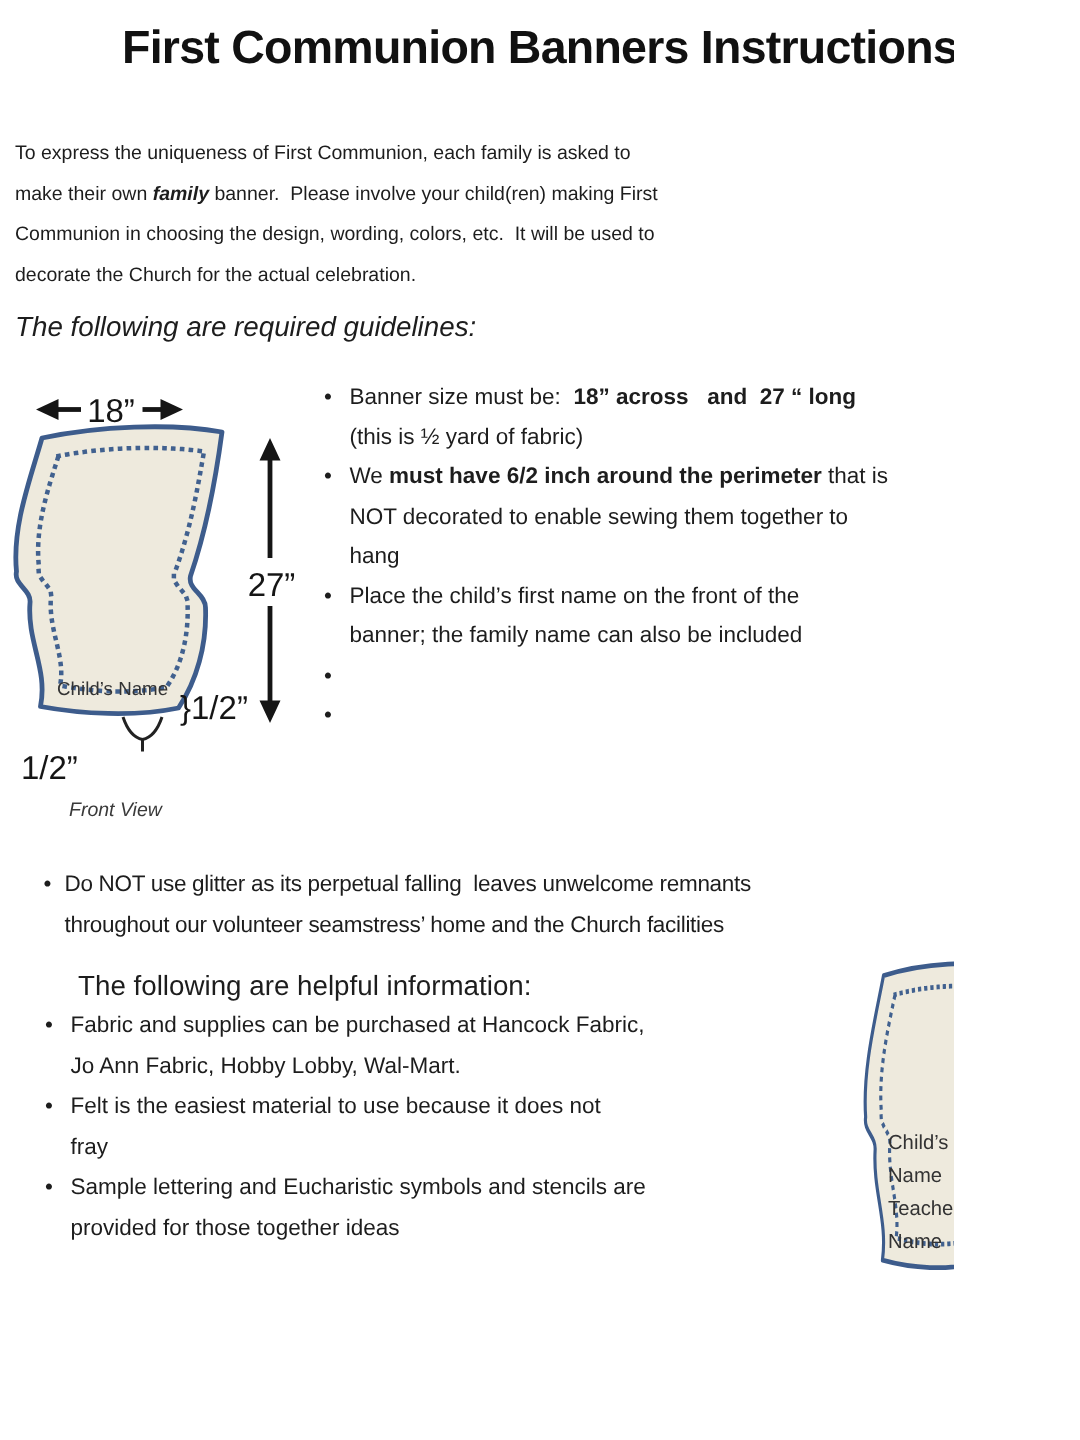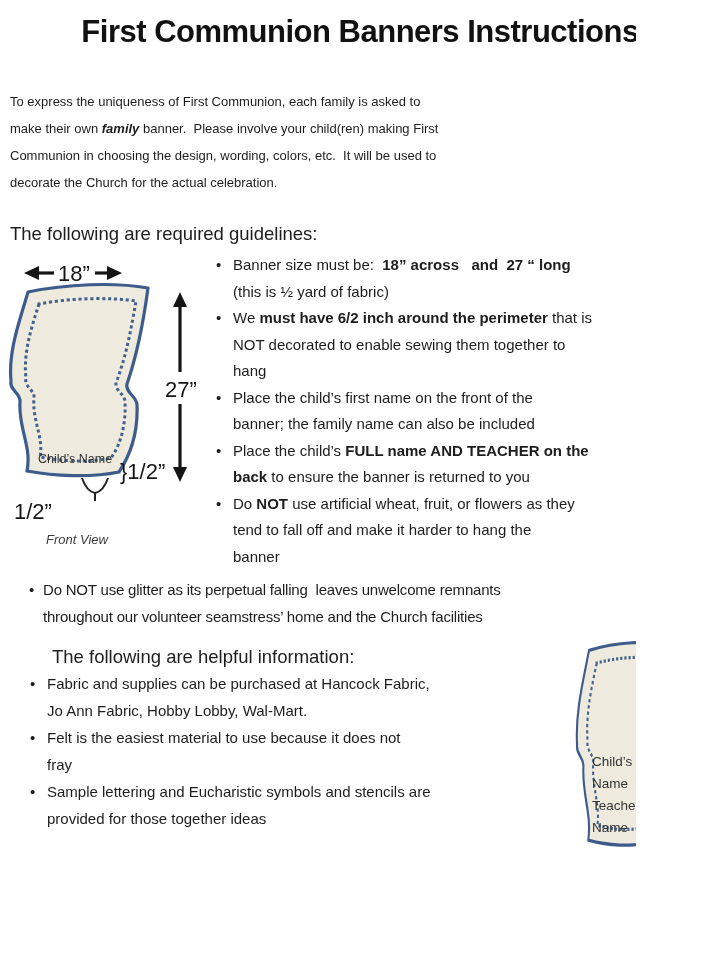--- a/index.html
+++ b/index.html
@@ -11,21 +11,21 @@
     position:absolute;top:14px;left:0;width:720px;margin:0;
     text-align:center;font-size:31px;font-weight:700;letter-spacing:-0.5px;color:#111;
   }
   .intro{
     position:absolute;top:88px;left:10px;width:706px;margin:0;
     font-size:13px;line-height:27px;white-space:pre;
   }
   .sec-heading{
     position:absolute;font-size:18.5px;line-height:27px;white-space:pre;
   }
-  .req-heading{top:220px;left:10px;}
+  .req-heading{top:204px;left:10px;font-style:italic;}
   .help-heading{top:643px;left:28px;margin-left:24px;}
   .bullet-item{display:flex;align-items:flex-start;}
   .bullet-dot{flex:none;font-size:15px;line-height:27px;}
   .bullet-text{white-space:pre;font-size:15px;line-height:27px;}
   .req-list{position:absolute;top:252px;left:216px;width:502px;}
   .req-list .bullet-dot{width:17px;}
   .req-list .bullet-text,.req-list .bullet-dot{line-height:26.5px;}
   .glitter-list{position:absolute;top:576px;left:29px;width:688px;letter-spacing:-0.2px;}
   .glitter-list .bullet-dot{width:14px;}
   .help-list{position:absolute;top:670px;left:30px;width:552px;}
@@ -97,28 +97,23 @@
 NOT decorated to enable sewing them together to
 hang</span></span>
       </div>
       <div class="bullet-item">
         <span class="bullet-dot">•</span>
         <span class="bullet-text"><span>Place the </span><span style="font-weight: 400;">child’s first name on the front</span><span> of the
 banner; the family name can also be included</span></span>
       </div>
       <div class="bullet-item">
         <span class="bullet-dot">•</span>
-        <span class="bullet-text"><span>Place the child’s </span><span style="font-weight: 700;">FULL name AND TEACHER on the
-back</span><span> to ensure the banner is returned to you</span></span>
       </div>
       <div class="bullet-item">
         <span class="bullet-dot">•</span>
-        <span class="bullet-text"><span>Do </span><span style="font-weight: 700;">NOT</span><span> use artificial wheat, fruit, or flowers as they
-tend to fall off and make it harder to hang the
-banner</span></span>
       </div>
     </div>
 
   <div class="glitter-list">
       <div class="bullet-item">
         <span class="bullet-dot">•</span>
         <span class="bullet-text"><span>Do NOT use glitter as its perpetual falling  leaves unwelcome remnants
 throughout our volunteer seamstress’ home and the Church facilities</span></span>
       </div>
     </div>

